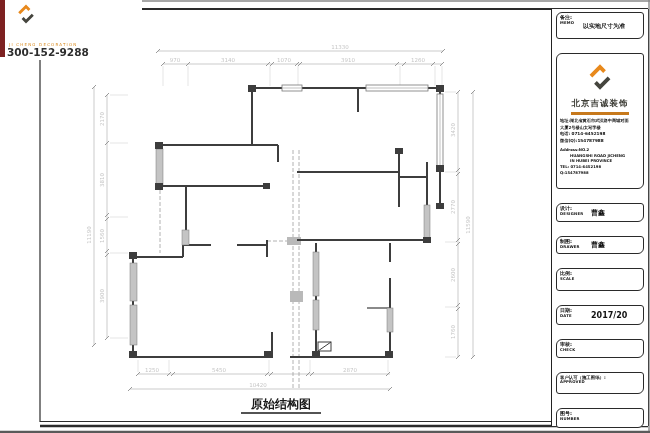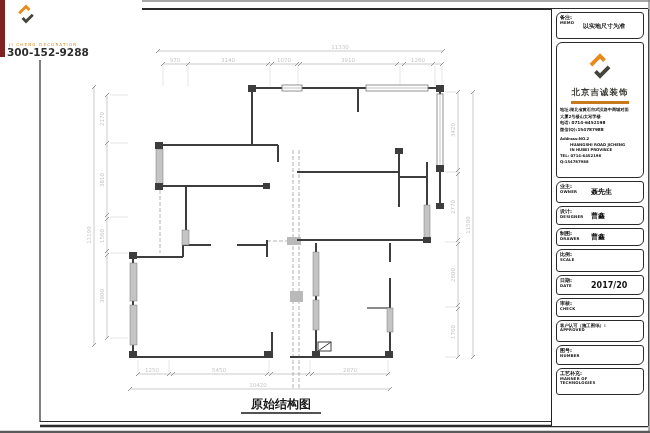--- a/index.html
+++ b/index.html
@@ -13,21 +13,21 @@
   #corner-logo .cname{position:absolute;left:8px;top:26px;font-size:15px;font-weight:bold;
     color:#3f3f38;letter-spacing:1px;white-space:nowrap;}
   #corner-logo .ctag{position:absolute;left:9px;top:42px;font-size:4px;color:#d98a1f;
     letter-spacing:1.2px;white-space:nowrap;}
   #corner-logo .cphone{position:absolute;left:7px;top:46px;font-size:10.5px;font-weight:bold;
     color:#2e2e2e;white-space:nowrap;}
   
   #titleblock{position:absolute;left:551px;top:9px;width:97px;height:417px;z-index:2;
     background:#fff;border-left:1.5px solid #222;box-sizing:border-box;padding:3px 3px 0 4px;}
   .tb-box{position:relative;border:0.9px solid #2a2a2a;border-radius:6px 3px 6px 3px;
-    background:#fff;box-sizing:border-box;margin-bottom:3px;width:88px;}
+    background:#fff;box-sizing:border-box;margin-bottom:14px;width:88px;}
   .tb-label{position:absolute;left:3px;top:2px;line-height:1.15;}
   .tb-label .l1{display:block;font-size:5px;font-weight:bold;color:#111;}
   .tb-label .l2{display:block;font-size:3.8px;font-weight:bold;color:#111;letter-spacing:.2px;}
   .tb-value{position:absolute;left:34px;top:50%;transform:translateY(-50%);
     font-size:7px;font-weight:bold;color:#111;white-space:nowrap;}
   #memo-box{height:27px;}
   #memo-box .tb-value{left:26px;font-size:6px;}
   #company-box{height:136px;text-align:center;}
   #company-box .dia{margin-top:7px;}
   .co-name{font-size:8.5px;font-weight:bold;color:#3f3f38;letter-spacing:1px;margin-top:1px;}
@@ -233,27 +233,20 @@
       <div class="addr-en">
         <div>Address:NO.2</div>
         <div class="ind">HUANGSHI ROAD JICHENG</div>
         <div class="ind">IN HUBEI PROVINCE</div>
         <div>TEL: 0714-6452198</div>
         <div>Q:154787988</div>
       </div>
     </div>
 
 
-    <div class="tb-box" style="height:22px">
-      <div class="tb-label">
-          <span class="l1">业主:</span>
-          <span class="l2">OWNER</span>
-        </div>
-      <div class="tb-value">聂先生</div>
-    </div>
 
     <div class="tb-box" style="height:19px">
       <div class="tb-label">
           <span class="l1">设计:</span>
           <span class="l2">DESIGNER</span>
         </div>
       <div class="tb-value">曹鑫</div>
     </div>
 
     <div class="tb-box" style="height:18px">

